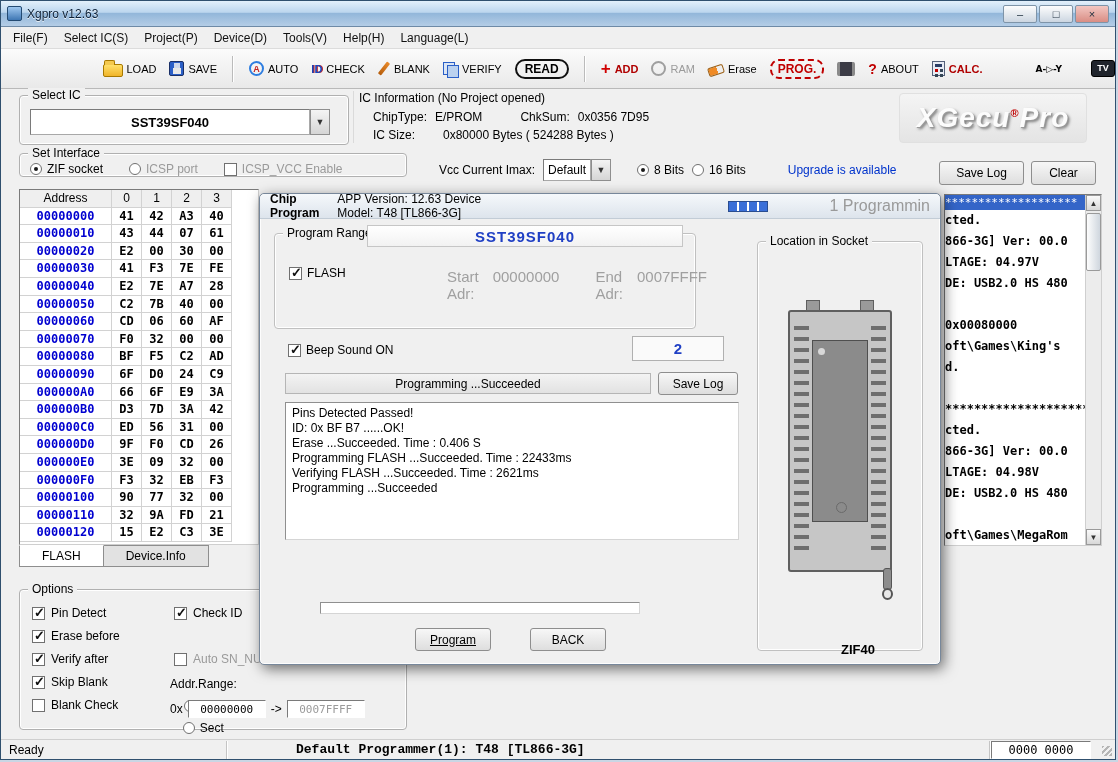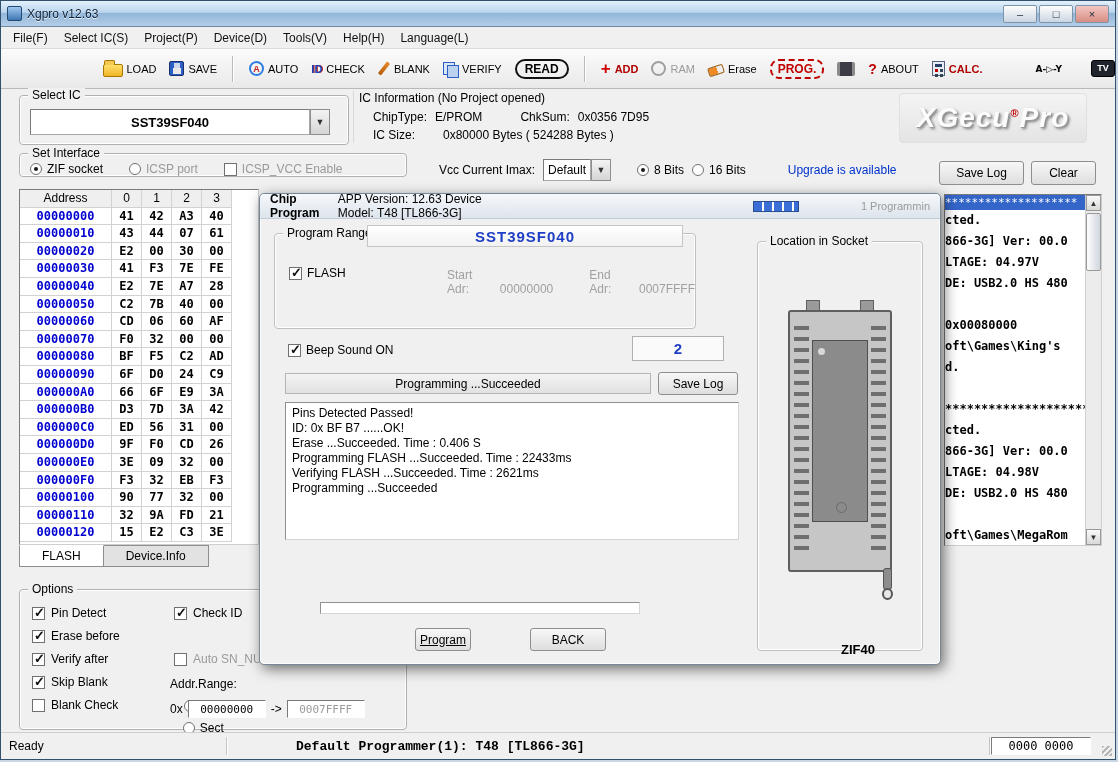--- a/index.html
+++ b/index.html
@@ -123,58 +123,58 @@
     line-height:15px; overflow:hidden; white-space:nowrap; }
   .slog-line { font-family:"DejaVu Sans Mono", monospace; font-size:12px; font-weight:bold; color:#000;
     height:21px; line-height:21px; white-space:nowrap; overflow:hidden; }
   .vscroll { width:16px; background:#ececec; border-left:1px solid #cfcfcf; display:flex; flex-direction:column; }
   .scroll-arrow { height:16px; background:linear-gradient(#fafafa,#d8d8d8); border:1px solid #9a9a9a; font-size:8px;
     display:flex; align-items:center; justify-content:center; color:#333; }
   .scroll-thumb { height:58px; margin-top:2px; background:linear-gradient(90deg,#fdfdfd,#cfd6de); border:1px solid #9a9a9a; border-radius:2px; }
   .scroll-arrow.bottom { margin-top:auto; }
 
   
-  .statusbar { position:absolute; left:0; right:0; bottom:0; height:27px; background:#f0f0f0; border-top:1px solid #cfcfcf;
+  .statusbar { position:absolute; left:0; right:0; bottom:0; height:20px; background:#f0f0f0; border-top:1px solid #cfcfcf;
     display:flex; align-items:center; font-size:12px; }
   .sb-ready { width:225px; padding-left:8px; }
   .sb-div { width:2px; height:18px; border-left:1px solid #c4c4c4; border-right:1px solid #fff; }
   .sb-center { flex:1; padding-left:68px; font-family:Liberation Mono, monospace; font-weight:bold; font-size:13px; }
   .sb-counter { width:100px; height:18px; margin-right:24px; font-family:"DejaVu Sans Mono", monospace; font-size:12px;
     display:flex; align-items:center; justify-content:center; }
   .sb-grip { position:absolute; right:3px; bottom:3px; width:10px; height:10px;
     background:repeating-linear-gradient(135deg,#b5b5b5 0 2px,transparent 2px 4px); }
 
   
   .dialog { position:absolute; left:258px; top:192px; width:682px; height:472px; background:#f0f0f0;
     border:1px solid #77879a; border-radius:5px; box-shadow:3px 4px 14px rgba(0,0,0,.55), inset 0 0 0 1px #fdfdfd; z-index:10; }
   .dlg-title { height:25px; background:linear-gradient(#f5f8fb,#dde4ec); border-bottom:1px solid #c2ccd6;
     border-radius:5px 5px 0 0; display:flex; align-items:center; padding:0 10px; font-size:12px; }
   .dlg-title-main { font-weight:bold; margin-right:18px; }
   .dlg-progress-chip { width:72px; height:11px; margin-left:245px;
     background:repeating-linear-gradient(90deg,#3a6fd8 0 8px,#ffffff 8px 10px); border:1px solid #2a4d90; }
-  .dlg-tab-hint { color:#9a9a9a; font-size:11px; margin-left:62px; white-space:nowrap; }
+  .dlg-tab-hint { color:#9a9a9a; font-size:16px; margin-left:62px; white-space:nowrap; }
   .dlg-body { position:relative; height:446px; }
   .prog-range { left:14px; top:14px; width:422px; height:96px; border-color:#c0c0c0; }
   .chip-header { position:absolute; left:92px; top:-9px; width:316px; height:22px; background:linear-gradient(#ffffff,#f2f2f2);
     border:1px solid #c6c6c6; display:flex; align-items:center; justify-content:center;
     color:#1f3fc4; font-weight:bold; font-size:15px; letter-spacing:1px; }
   .flash-cb { position:absolute; left:14px; top:32px; }
-  .adr-labels { position:absolute; left:172px; top:34px; display:flex; gap:14px; font-size:12px; color:#a0a0a0;align-items:flex-end; }
+  .adr-labels { position:absolute; left:172px; top:34px; display:flex; gap:14px; font-size:15px; color:#a0a0a0; }
   .beep-row { position:absolute; left:28px; top:124px; }
   .count-box { position:absolute; left:372px; top:117px; width:92px; height:25px; background:#fafafa; border:1px solid #b0b0b0;
     display:flex; align-items:center; justify-content:center; color:#1f3fc4; font-weight:bold; font-size:15px; }
   .dlg-status { position:absolute; left:25px; top:154px; width:366px; height:21px; background:linear-gradient(#f3f3f3,#e2e2e2);
     border:1px solid #b5b5b5; display:flex; align-items:center; justify-content:center; font-size:12px; }
   .dlg-savelog { position:absolute; left:398px; top:153px; width:80px; height:23px; }
   .dlg-log { position:absolute; left:25px; top:183px; width:454px; height:138px; background:#fff;
     border:1px solid; border-color:#8f8f8f #d5d5d5 #d5d5d5 #8f8f8f; padding:3px 6px; overflow:hidden; }
   .dlog-line { font-size:12px; line-height:15px; color:#000; white-space:nowrap; }
   .dlg-progressbar { position:absolute; left:60px; top:383px; width:320px; height:12px; background:#fff;
     border:1px solid; border-color:#8f8f8f #d5d5d5 #d5d5d5 #8f8f8f; }
-  .dlg-program-btn { position:absolute; left:155px; top:409px; width:56px; height:23px;text-decoration:underline; }
+  .dlg-program-btn { position:absolute; left:155px; top:409px; width:76px; height:23px;text-decoration:underline; }
   .dlg-back-btn { position:absolute; left:270px; top:409px; width:76px; height:23px; }
   .socket-group { left:497px; top:22px; width:166px; height:410px; border-color:#c0c0c0; }
   .socket { position:absolute; left:30px; top:58px; width:106px; height:300px; }
   .sock-tab { position:absolute; top:0; width:14px; height:12px; background:#9a9a9a; border:1px solid #5f5f5f; }
   .sock-body { position:absolute; left:0; top:10px; width:104px; height:262px; background:#c6c6c6; border:2px solid #5f5f5f; border-radius:3px; }
   .pin-col { position:absolute; top:14px; bottom:14px; width:15px;
     background:repeating-linear-gradient(to bottom,#6e6e6e 0 4px,transparent 4px 11px); }
   .pin-col.left { left:4px; } .pin-col.right { right:4px; }
   .sock-chip { position:absolute; left:22px; top:28px; width:56px; height:182px; background:#8b8b8b; border:1px solid #4f4f4f; }
   .sock-chip::before { content:""; position:absolute; left:5px; top:7px; width:7px; height:7px; border-radius:50%; background:#d8d8d8; }

